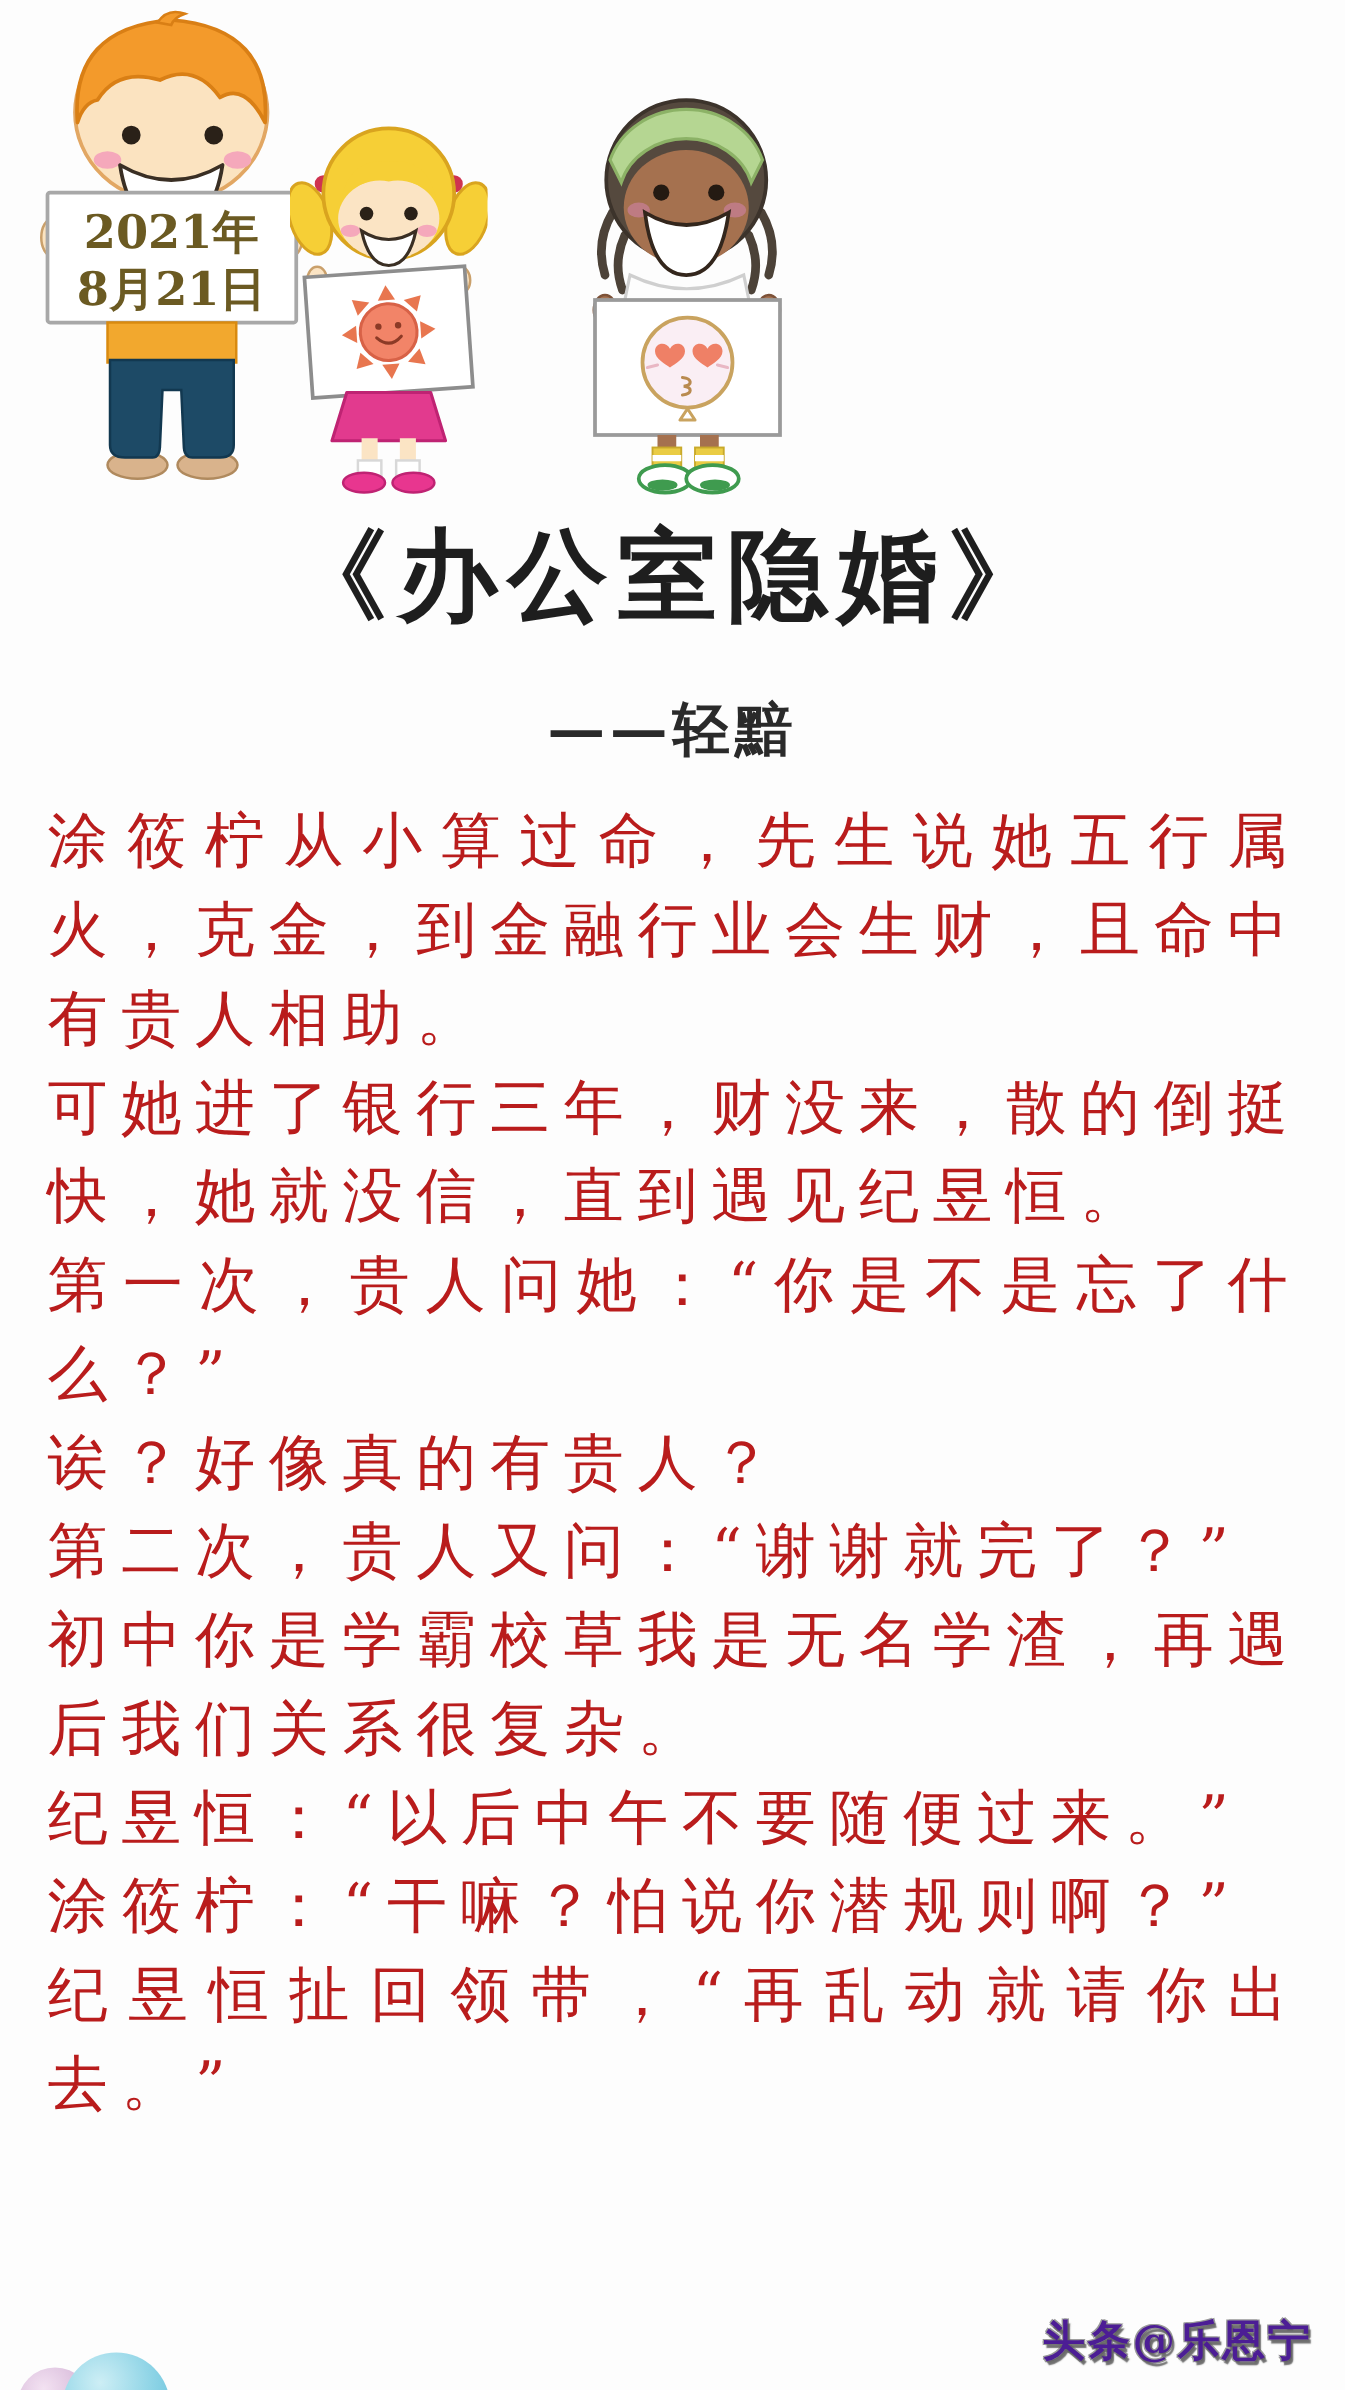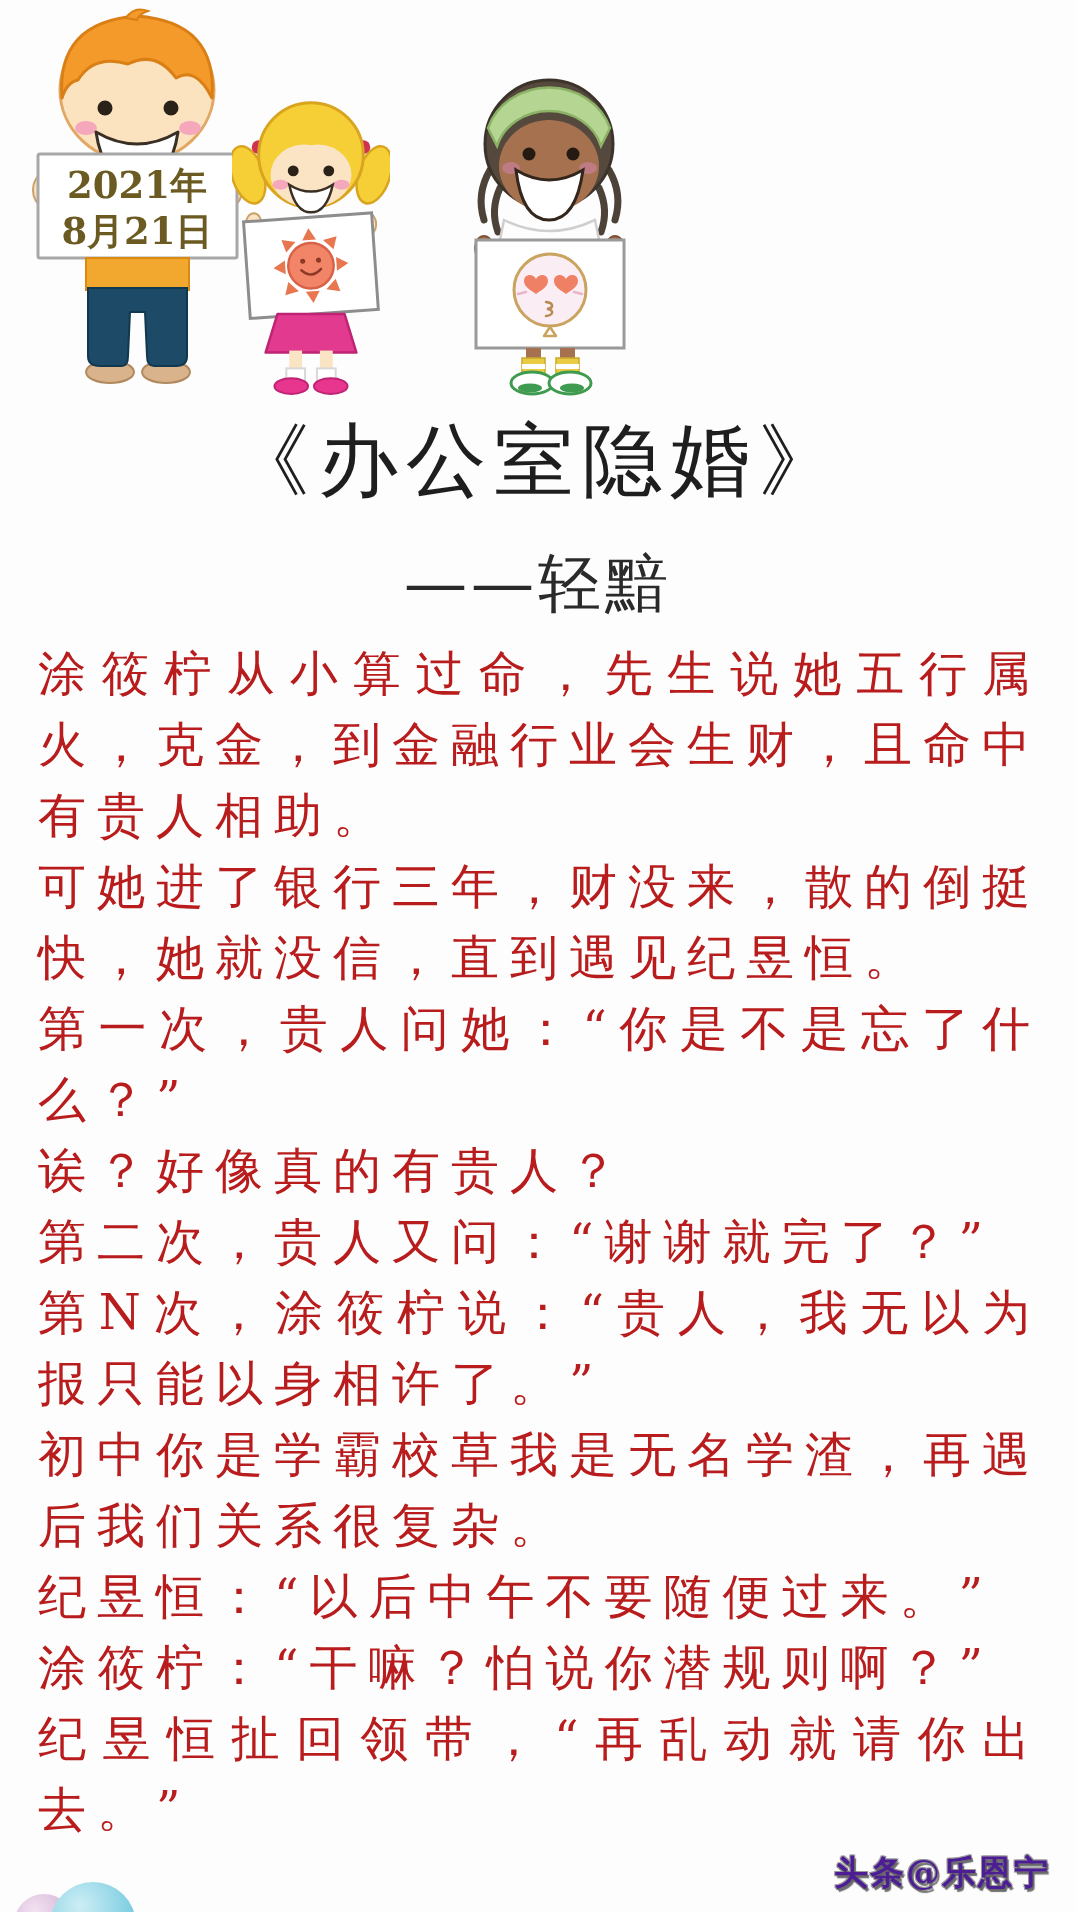--- a/index.html
+++ b/index.html
@@ -31,33 +31,33 @@
   }
 
   
   .book-title {
     margin-top: 4px;
     height: 120px;
     display: flex;
     align-items: center;
     justify-content: center;
     font-size: 80px;
-    font-weight: normal;
+    font-weight: bold;
     letter-spacing: 8px;
     color: #1e1e1e;
     white-space: nowrap;
   }
   .author {
     margin-top: 30px;
     height: 64px;
     display: flex;
     align-items: center;
     justify-content: center;
-    font-size: 63px;
-    font-weight: normal;
+    font-size: 46px;
+    font-weight: bold;
     letter-spacing: 4px;
     color: #2a2a2a;
   }
 
   
   .story {
     margin-top: 22px;
     padding: 0 35px 0 38px;
   }
   .para {
@@ -210,21 +210,20 @@
 
   <div class="book-title">《办公室隐婚》</div>
   <div class="author">——轻黯</div>
 
   <div class="story">
     <p class="para">涂筱柠从小算过命，先生说她五行属火，克金，到金融行业会生财，且命中有贵人相助。</p>
     <p class="para">可她进了银行三年，财没来，散的倒挺快，她就没信，直到遇见纪昱恒。</p>
     <p class="para">第一次，贵人问她：“你是不是忘了什么？”</p>
     <p class="para">诶？好像真的有贵人？</p>
     <p class="para">第二次，贵人又问：“谢谢就完了？”</p>
-    <p class="para">第N次，涂筱柠说：“贵人，我无以为报只能以身相许了。”</p>
     <p class="para">初中你是学霸校草我是无名学渣，再遇后我们关系很复杂。</p>
     <p class="para">纪昱恒：“以后中午不要随便过来。”</p>
     <p class="para">涂筱柠：“干嘛？怕说你潜规则啊？”</p>
     <p class="para">纪昱恒扯回领带，“再乱动就请你出去。”</p>
   </div>
 
   <span class="balloon pink"></span>
   <span class="balloon blue"></span>
 
   <div class="watermark">头条@乐恩宁</div>

